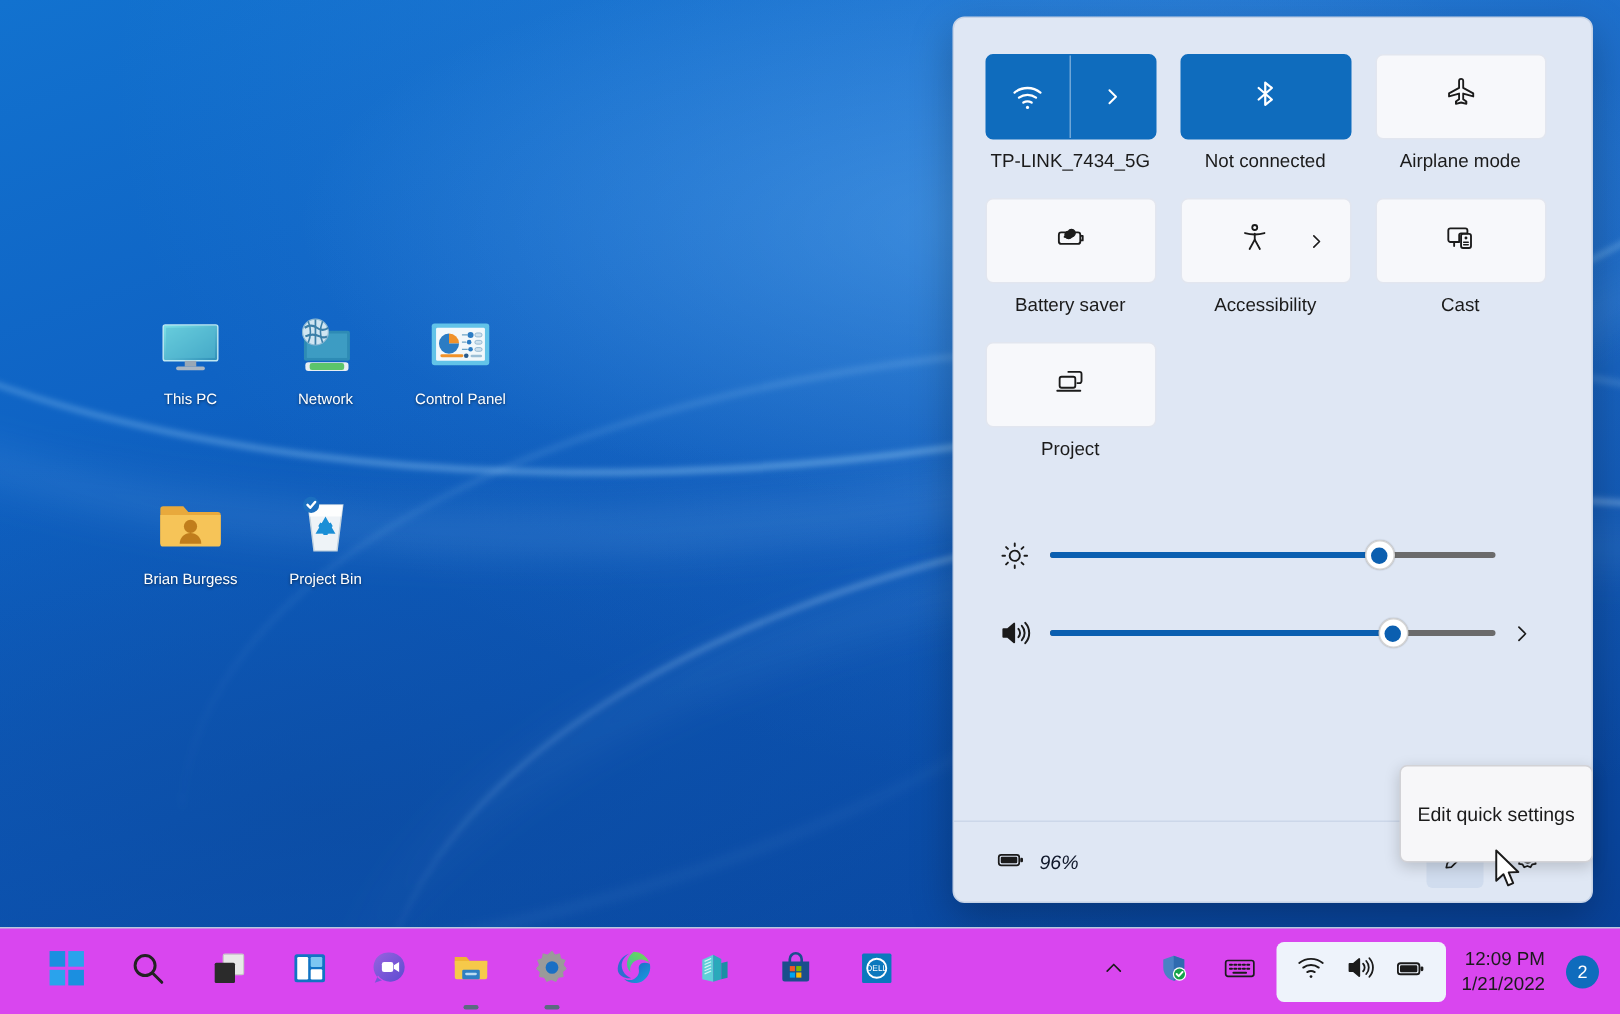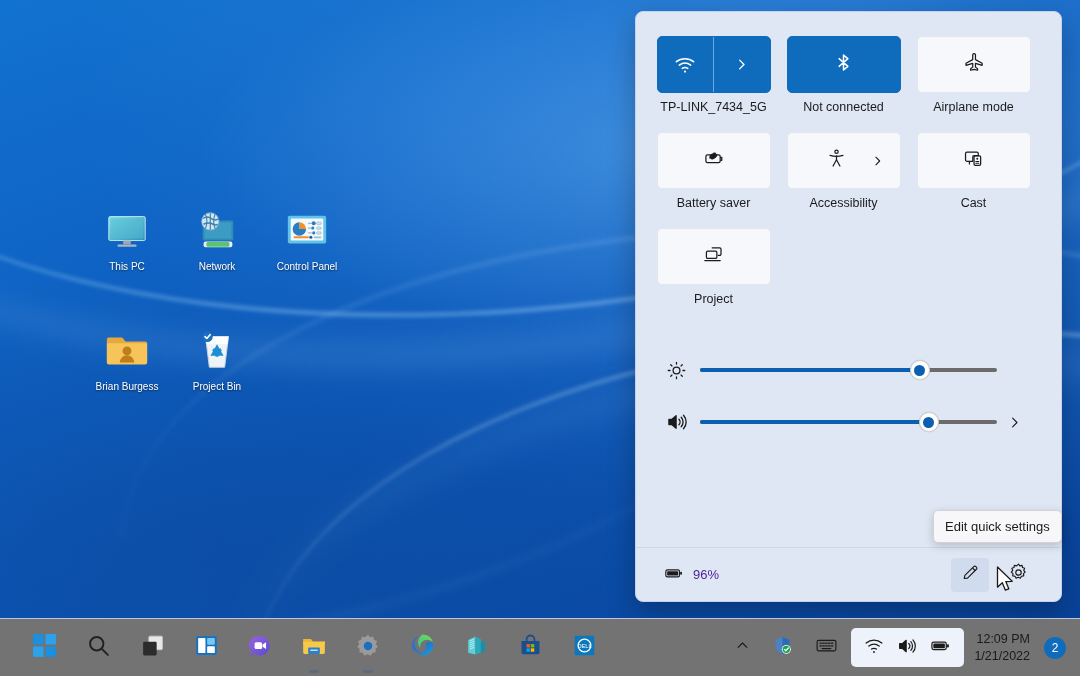--- a/index.html
+++ b/index.html
@@ -214,21 +214,21 @@
 
   
   #qs-footer {
     height: 54px;
     border-top: 1px solid #ccd7e9;
     display: flex; align-items: center;
     padding: 0 24px 0 28px;
   }
   #battery-status {
     display: flex; align-items: center; gap: 9px;
-    font-size: 13px; color: #4c1d95;
+    font-size: 13px; color: #0f172a; font-style: italic;
   }
   #qs-footer-actions {
     margin-left: auto;
     display: flex; align-items: center; gap: 10px;
   }
   .footer-btn {
     width: 38px; height: 34px;
     border-radius: 4px;
     display: flex; align-items: center; justify-content: center;
     cursor: default;
@@ -236,42 +236,42 @@
   }
   .footer-btn.hovered { background: #d0dcee; }
 
   
   #tooltip {
     position: absolute;
     left: 933px; top: 510px;
     background: #f7f7f9;
     border: 1px solid #d2d2d6;
     border-radius: 5px;
-    padding: 8px 11px;
+    padding: 24px 11px;
     font-size: 13px;
     color: #1b1b1b;
     white-space: nowrap;
     box-shadow: 0 3px 10px rgba(0,0,0,0.18);
     z-index: 40;
   }
 
   
   #cursor {
     position: absolute;
     left: 996px; top: 566px;
     z-index: 60;
     pointer-events: none;
   }
 
   
   #taskbar {
     position: absolute;
     left: 0; bottom: 0;
     width: 1080px; height: 58px;
-    background: #737373;
+    background: #d946ef;
     border-top: 1px solid #b9c8e0;
     display: flex; align-items: center;
   }
   #taskbar-center {
     position: absolute;
     left: 22px;
     display: flex; align-items: center; gap: 10px;
   }
   .tb-item {
     width: 44px; height: 44px;

